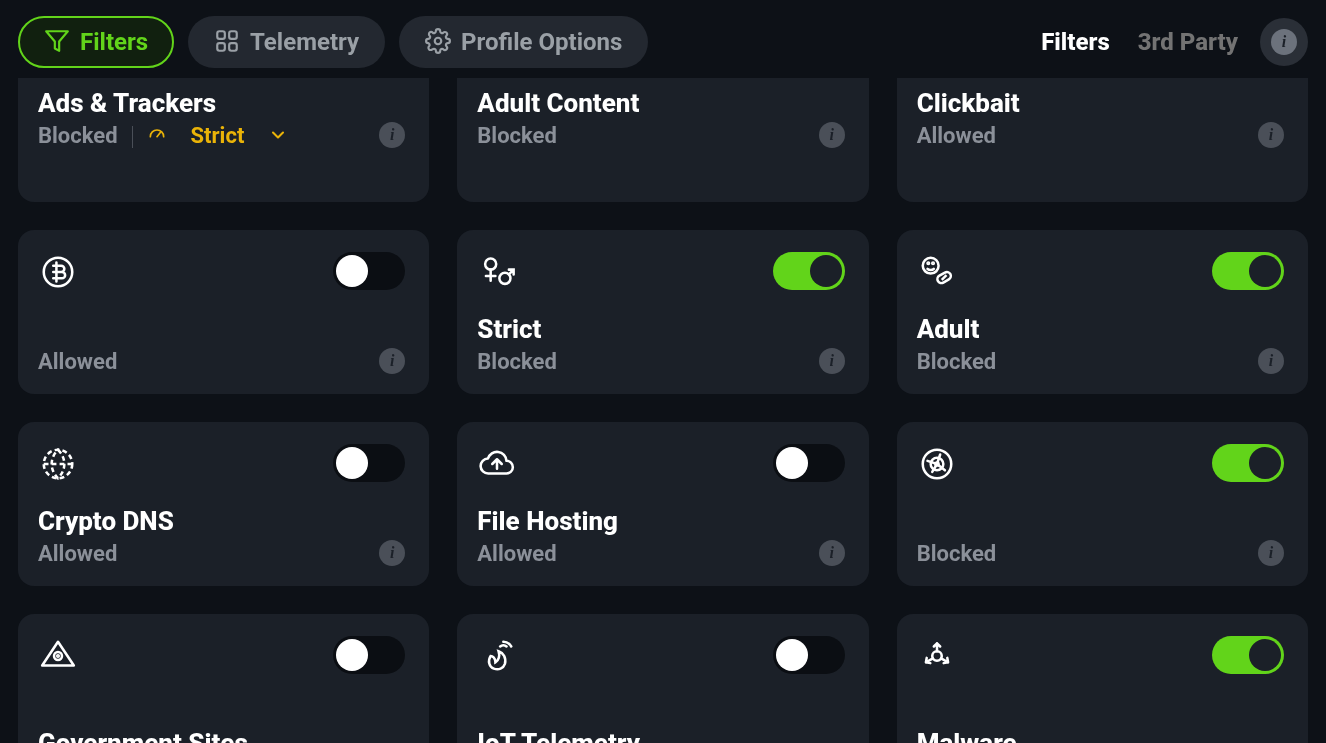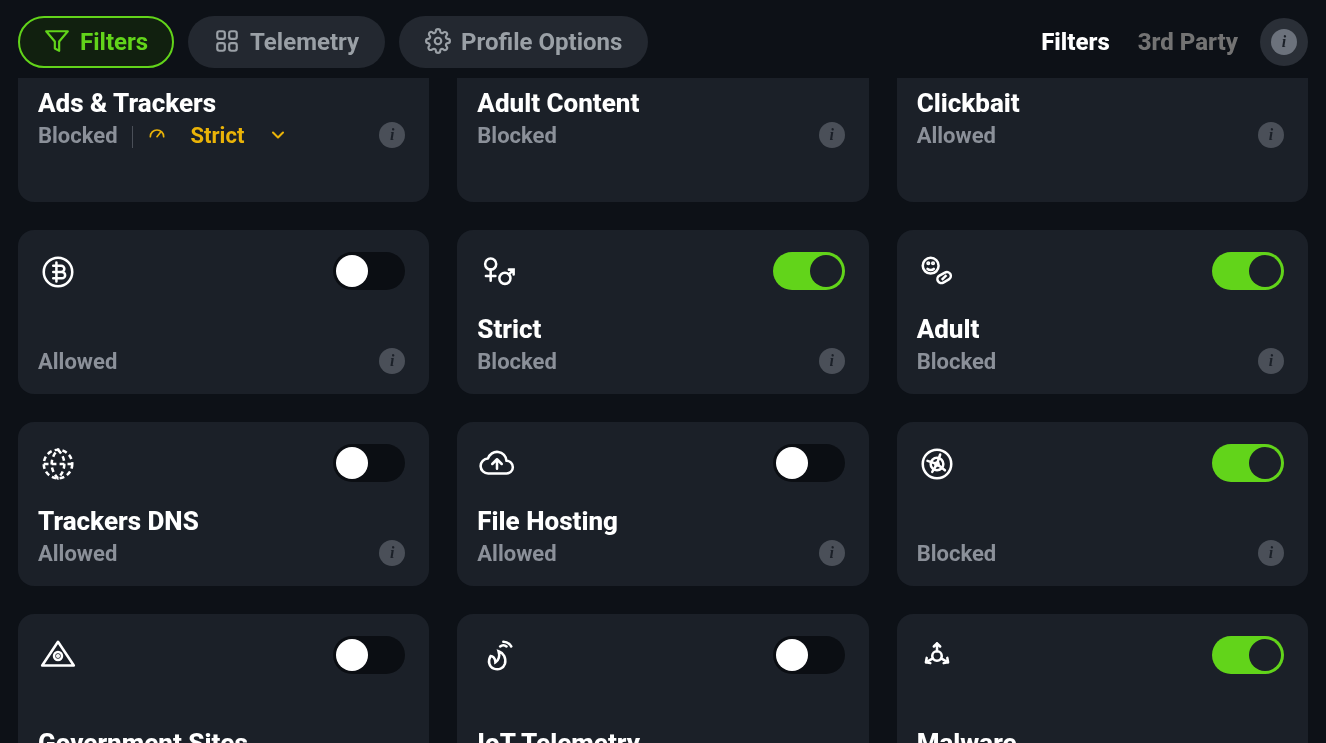--- a/index.html
+++ b/index.html
@@ -319,21 +319,21 @@
         <svg viewBox="0 0 24 24" fill="none" stroke="currentColor" stroke-width="1.6" stroke-dasharray="3 2">
             <circle cx="12" cy="12" r="9"></circle>
             <path d="M3 12h18M12 3c2.5 2.5 4 5.5 4 9s-1.5 6.5-4 9c-2.5-2.5-4-5.5-4-9s1.5-6.5 4-9z"></path>
           </svg>
       </div>
       <div class="toggle">
           <div class="knob"></div>
         </div>
     </div>
     <div>
-      <div class="card-title">Trackers DNS</div>
+      <div class="card-title">Crypto DNS</div>
       <div class="card-bottom">
         <div class="status-row">
             <span>Allowed</span>
           </div>
         <span class="info-icon">i</span>
       </div>
     </div>
   </div>
 
   <div class="card">

